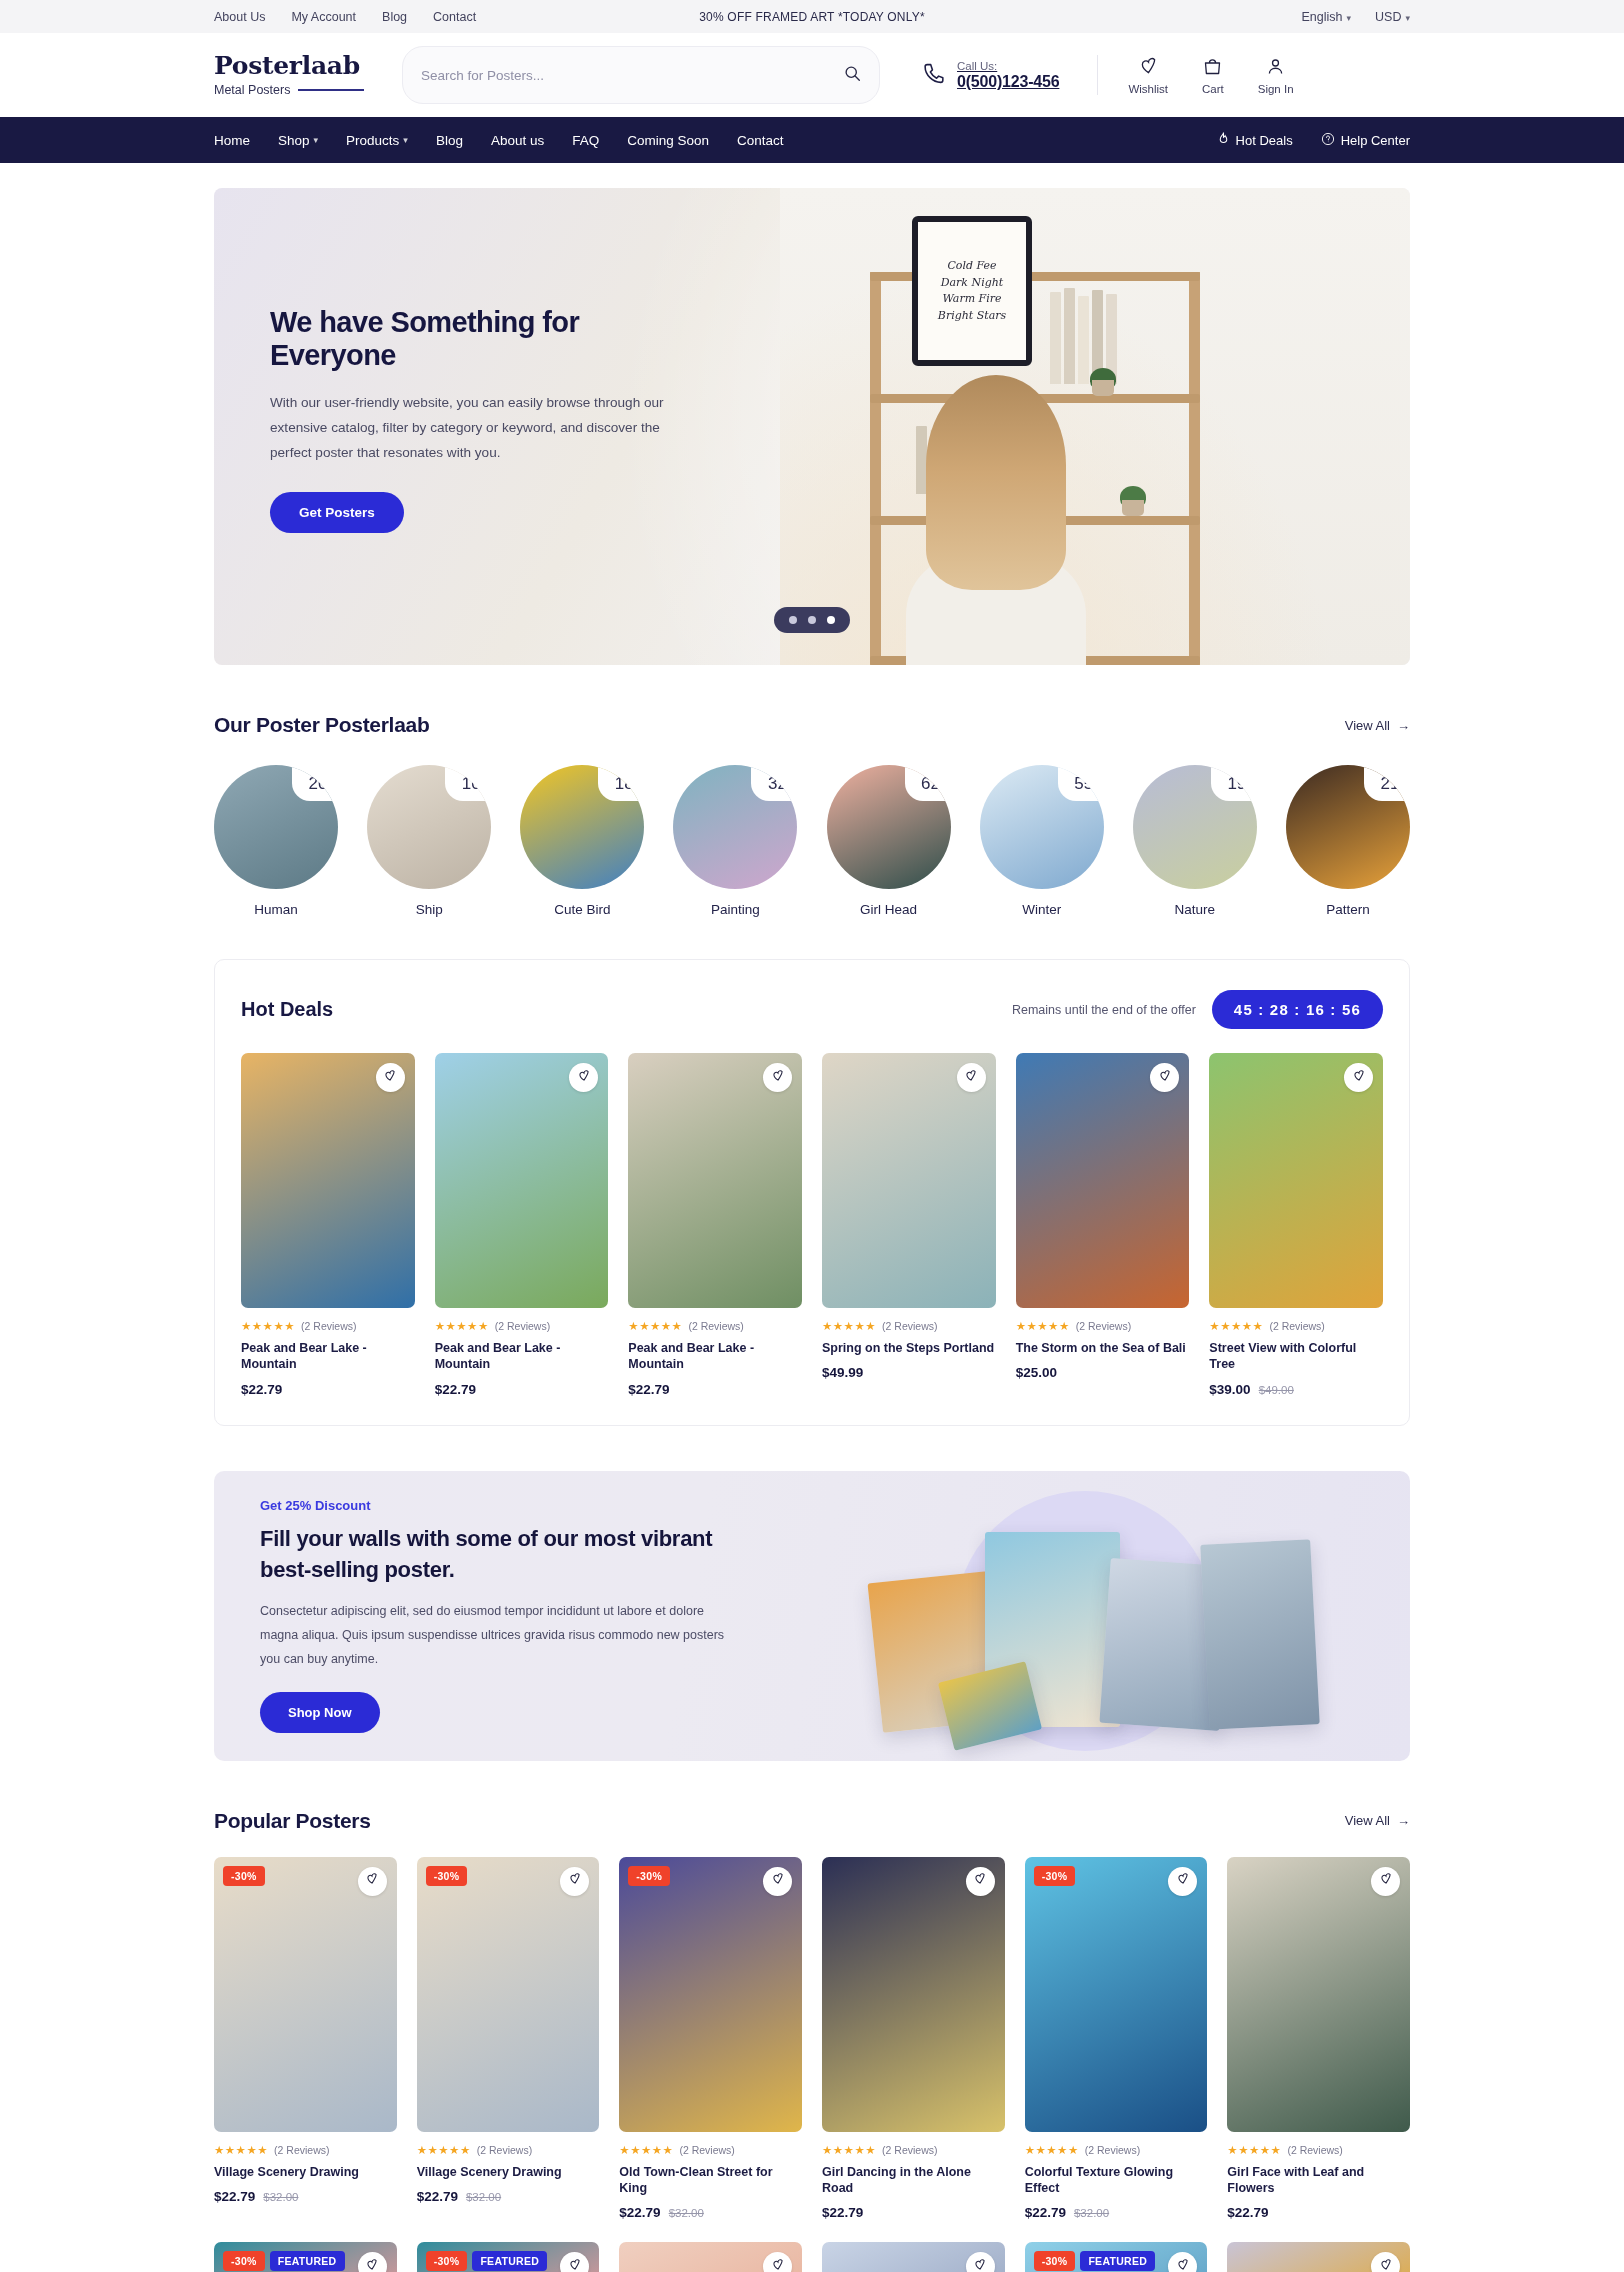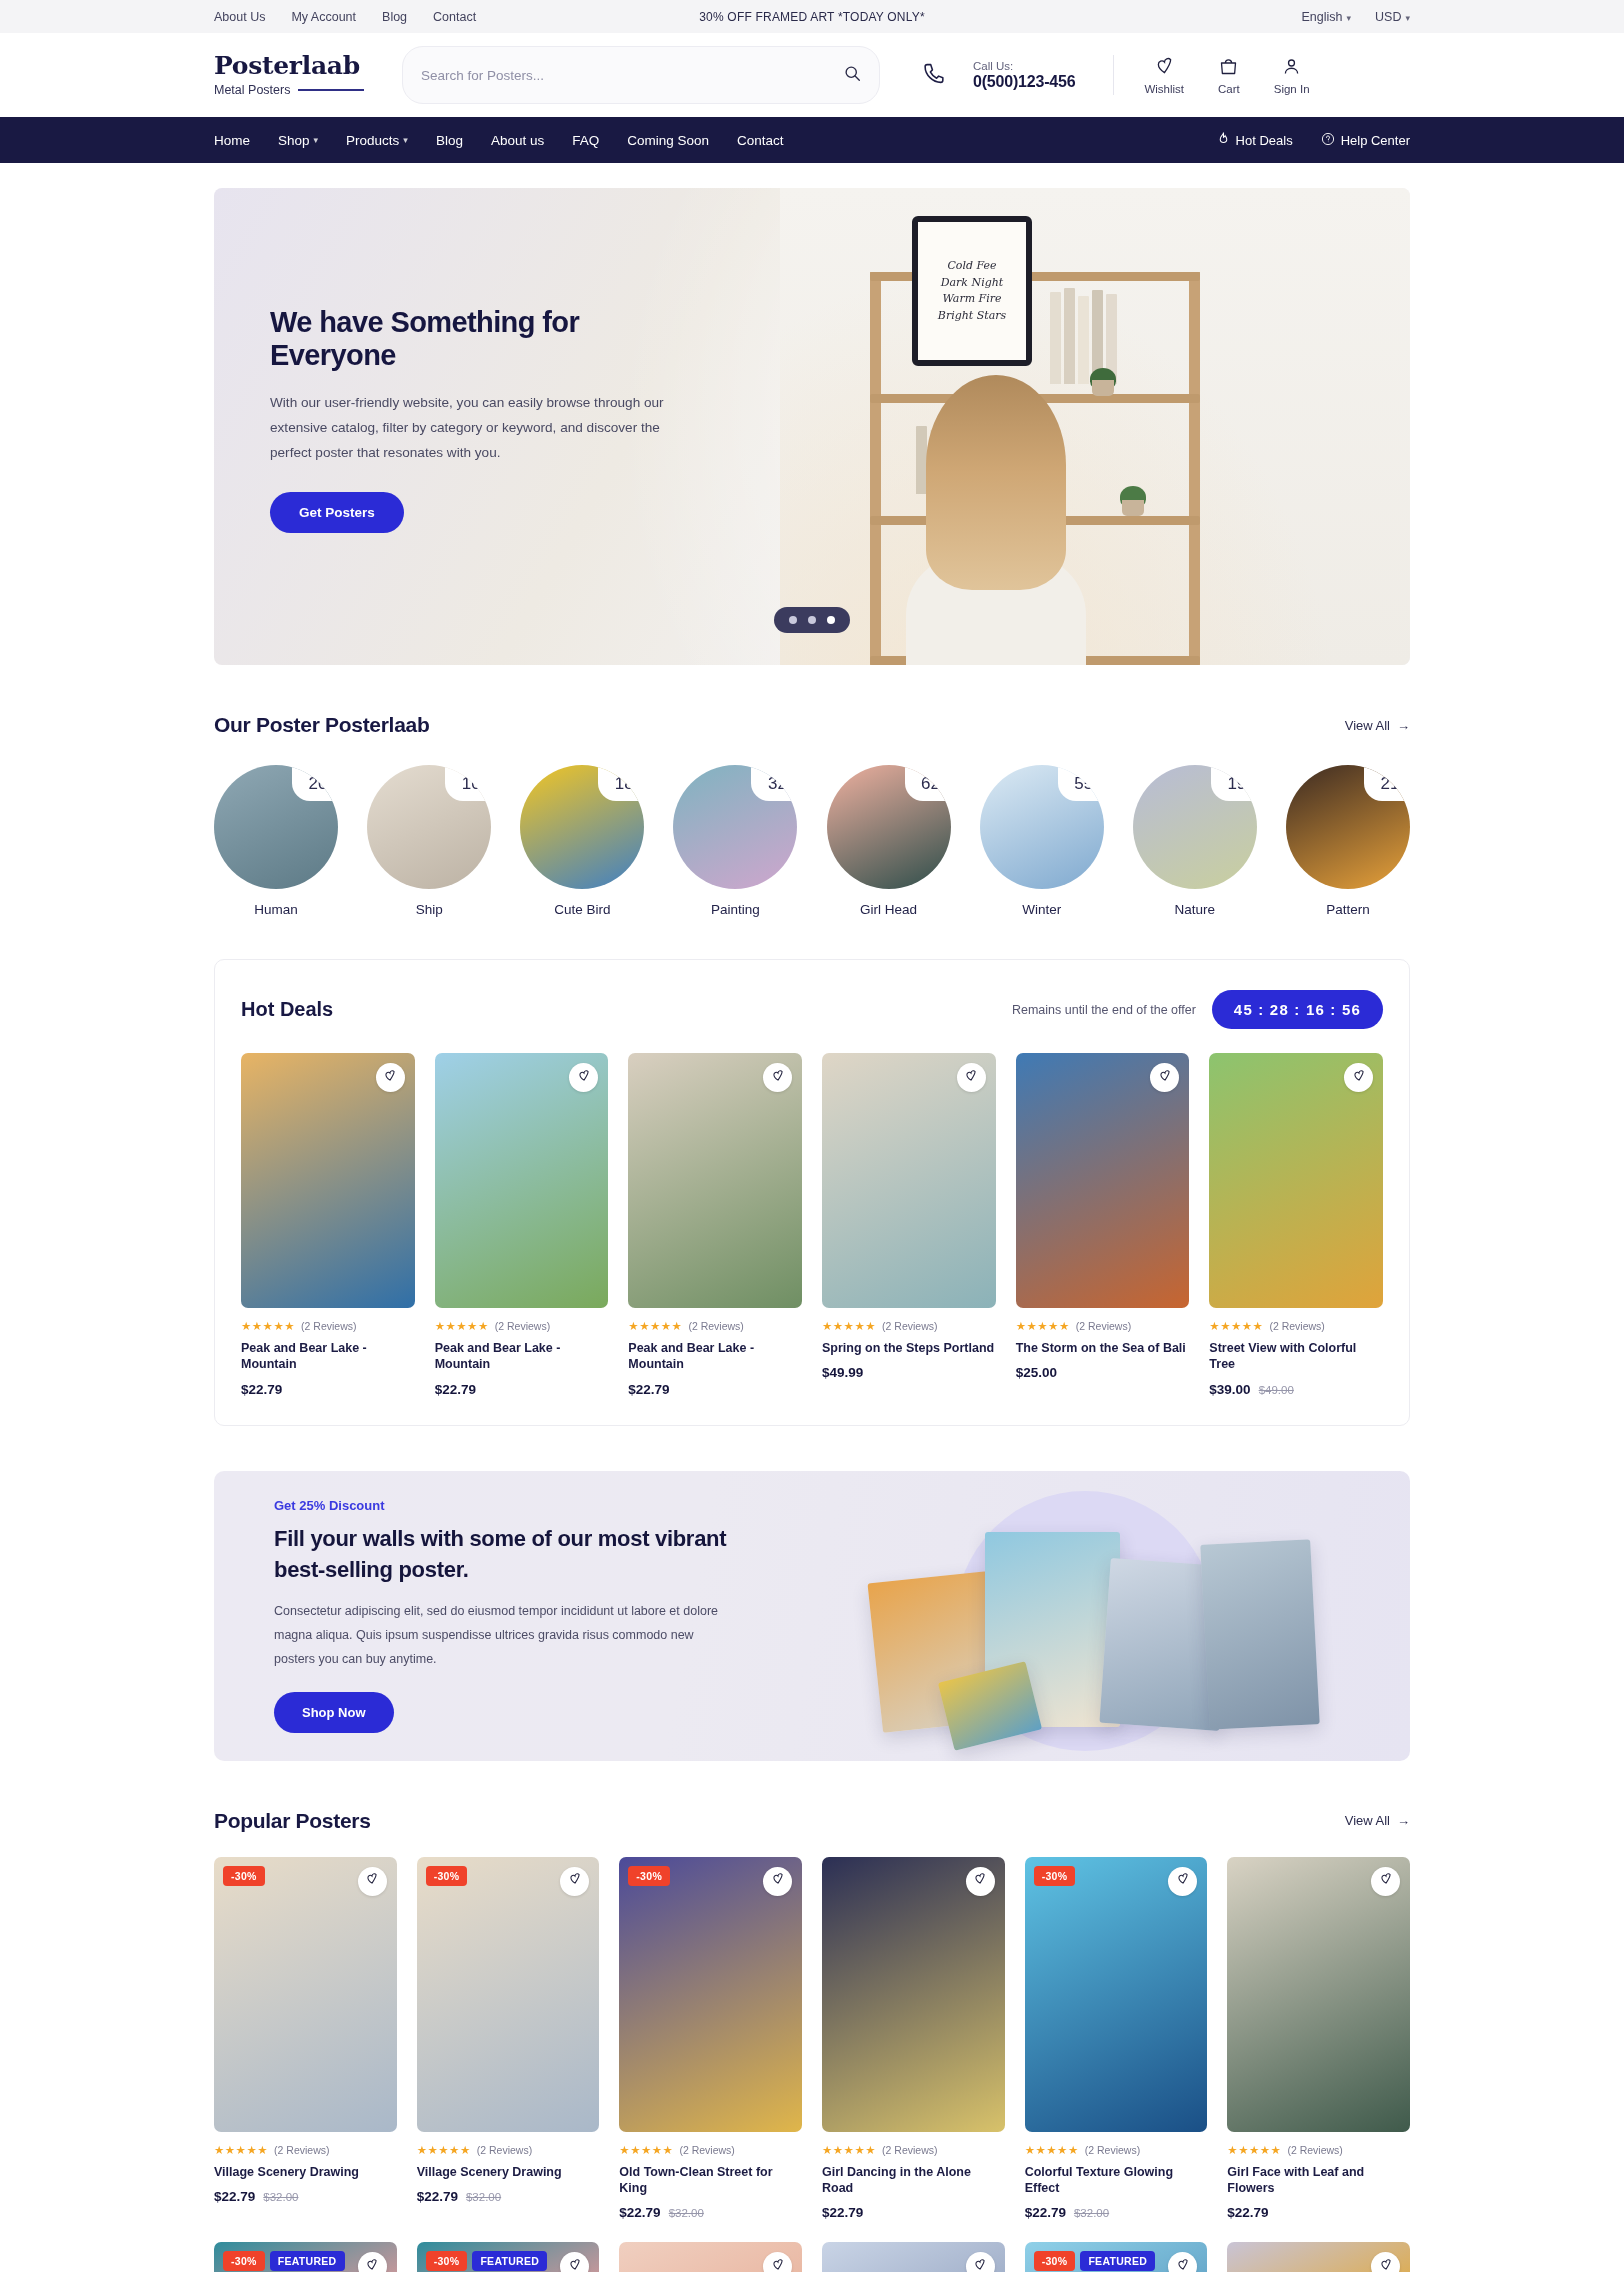--- a/index.html
+++ b/index.html
@@ -55,21 +55,21 @@
     padding: 0 18px;
   }
   .searchbar input {
     flex: 1; border: 0; outline: 0; background: transparent;
     font-family: "Liberation Sans", sans-serif;
     font-size: 13.5px; color: #34344f;
   }
   .searchbar input::placeholder { color: #8f8fa6; }
   .icon-btn { background: none; border: 0; cursor: pointer; display: flex; align-items: center; }
 
-  .callus { margin-left: 42px; display: flex; align-items: center; gap: 26px; }
+  .callus { margin-left: 42px; display: flex; align-items: center; gap: 10px; text-decoration: underline; }
   .callus-txt-sm { font-size: 11.5px; color: #63637d; line-height: 1.3; }
   .callus-txt-lg { font-size: 16px; font-weight: 700; color: #181842; letter-spacing: -.2px; }
 
   .hdr-divider { width: 1px; height: 40px; background: #e6e6ee; margin-left: 38px; }
   .hdr-actions { margin-left: 30px; display: flex; gap: 34px; }
   .hdr-action { display: flex; flex-direction: column; align-items: center; gap: 4px; cursor: pointer; }
   .hdr-action span { font-size: 11.5px; color: #3d3d5c; }
 
   
   .nav { background: #191943; height: 46px; display: flex; align-items: center; }
@@ -220,21 +220,21 @@
   .p-price { margin-top: 9px; display: flex; align-items: baseline; gap: 8px; }
   .p-now { font-size: 13.5px; font-weight: 600; color: #15153c; }
   .p-old { font-size: 11.5px; color: #9797ab; text-decoration: line-through; }
 
   
   .promo {
     margin-top: 45px; height: 290px; border-radius: 10px; position: relative; overflow: hidden;
     background: linear-gradient(100deg, #eceaf3 0%, #eceaf2 40%, #e6e4f2 100%);
     display: flex; align-items: center;
   }
-  .promo-left { padding-left: 60px; width: 520px; }
+  .promo-left { padding-left: 46px; width: 520px; }
   .promo-eyebrow { font-size: 13px; font-weight: 600; color: #3a3ae0; }
   .promo-title { margin-top: 11px; font-size: 22px; font-weight: 700; color: #15153c; line-height: 1.4; letter-spacing: -.3px; }
   .promo-text { margin-top: 13px; font-size: 12.5px; line-height: 1.95; color: #4c4c66; }
   .btn-shop {
     margin-top: 20px; background: #2b2bd6; color: #fff; border: 0; cursor: pointer;
     font-family: "Liberation Sans", sans-serif; font-size: 13px; font-weight: 600;
     padding: 13px 28px; border-radius: 24px;
   }
   .promo-art { position: absolute; right: 55px; top: 20px; width: 520px; height: 250px; }
   .promo-halo {

